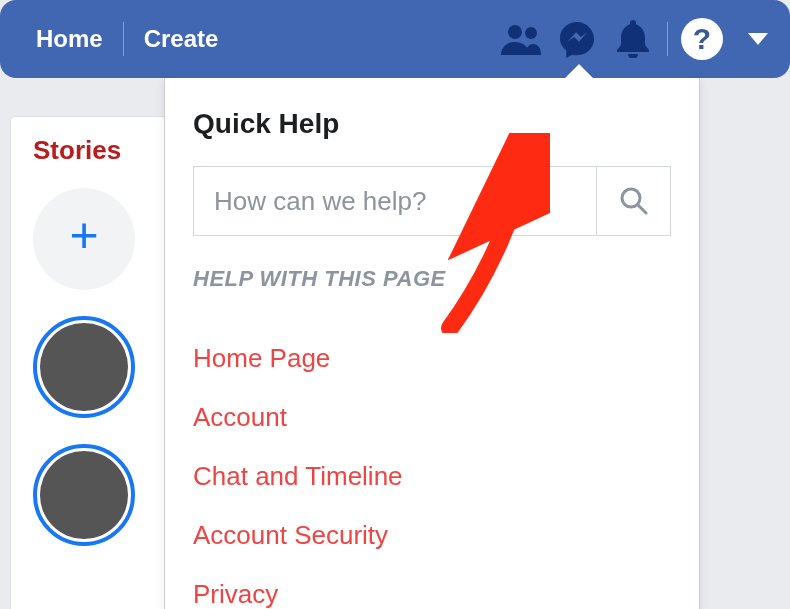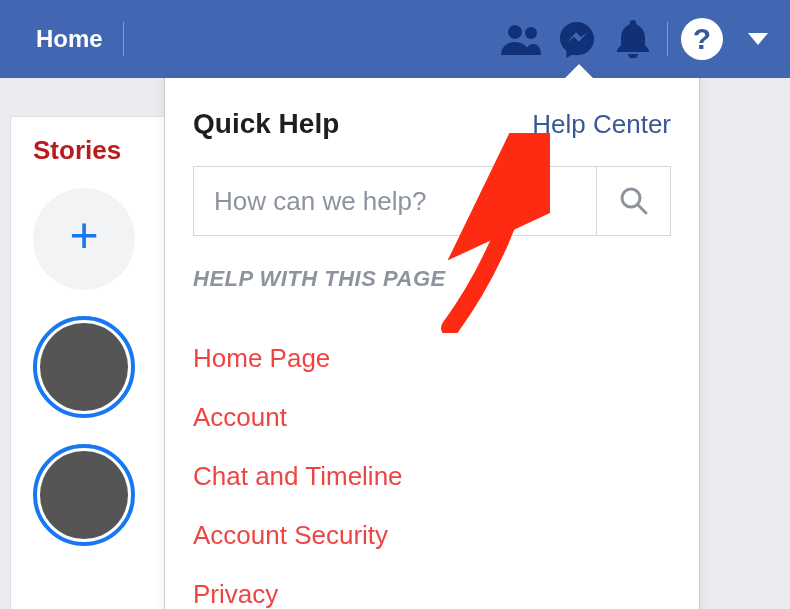--- a/index.html
+++ b/index.html
@@ -5,20 +5,21 @@
     * { box-sizing: border-box; margin: 0; padding: 0; }
     html, body { width: 790px; height: 609px; overflow: hidden; font-family: Helvetica, Arial, sans-serif; background: #e9ebee; }
     
     .topbar {
       background: #4267b2;
       height: 78px;
       display: flex;
       align-items: center;
       padding: 0 14px 0 22px;
       position: relative;
+      border-radius: 16px;
     }
     .nav-link { color: #fff; font-weight: 700; font-size: 24px; padding: 0 14px; cursor: pointer; }
     .sep { width: 1px; height: 34px; background: rgba(255,255,255,0.35); margin: 0 6px; }
     .spacer { flex: 1; }
     .icon-btn { color: #fff; width: 56px; height: 56px; display: flex; align-items: center; justify-content: center; cursor: pointer; }
     .icon-btn svg { display:block; }
     .help-circle {
       width: 42px; height: 42px; background: #fff; border-radius: 50%;
       display: flex; align-items: center; justify-content: center; color: #385898;
       font-weight: 900; font-size: 30px; cursor: pointer;
@@ -129,20 +130,21 @@
       left: 420px; top: 55px;
       pointer-events: none;
     }
   </style>
 </head>
 <body>
 
 <div class="topbar">
   <div class="nav-link">Home</div>
   <div class="sep"></div>
+  <div class="nav-link">Create</div>
   <div class="spacer"></div>
   <div class="icon-btn">
     <svg width="40" height="32" viewBox="0 0 40 32" fill="#103178">
       <circle cx="14" cy="9" r="7"></circle>
       <path d="M0 32c0-8 6-13 14-13s14 5 14 13H0z"></path>
       <circle cx="30" cy="10" r="6"></circle>
       <path d="M24 32c0-7 4-11 8-11 5 0 8 4 8 11H24z"></path>
     </svg>
   </div>
   <div class="icon-btn">
@@ -175,21 +177,20 @@
         <div class="inner"></div>
       </div>
     <div class="story ring st2">
         <div class="inner"></div>
       </div>
   </div>
 
   <div class="help-panel">
     <div class="help-header">
       <div class="help-title">Quick Help</div>
-      <div class="help-center-link">Help Center</div>
     </div>
     <div class="search-row">
       <input class="search-input" placeholder="How can we help?" style="">
       <div class="search-btn">
         <svg width="30" height="30" viewBox="0 0 30 30">
           <circle cx="12" cy="12" r="9" fill="none" stroke="#8d949e" stroke-width="3"></circle>
           <line x1="19" y1="19" x2="27" y2="27" stroke="#8d949e" stroke-width="3" stroke-linecap="round"></line>
         </svg>
       </div>
     </div>

